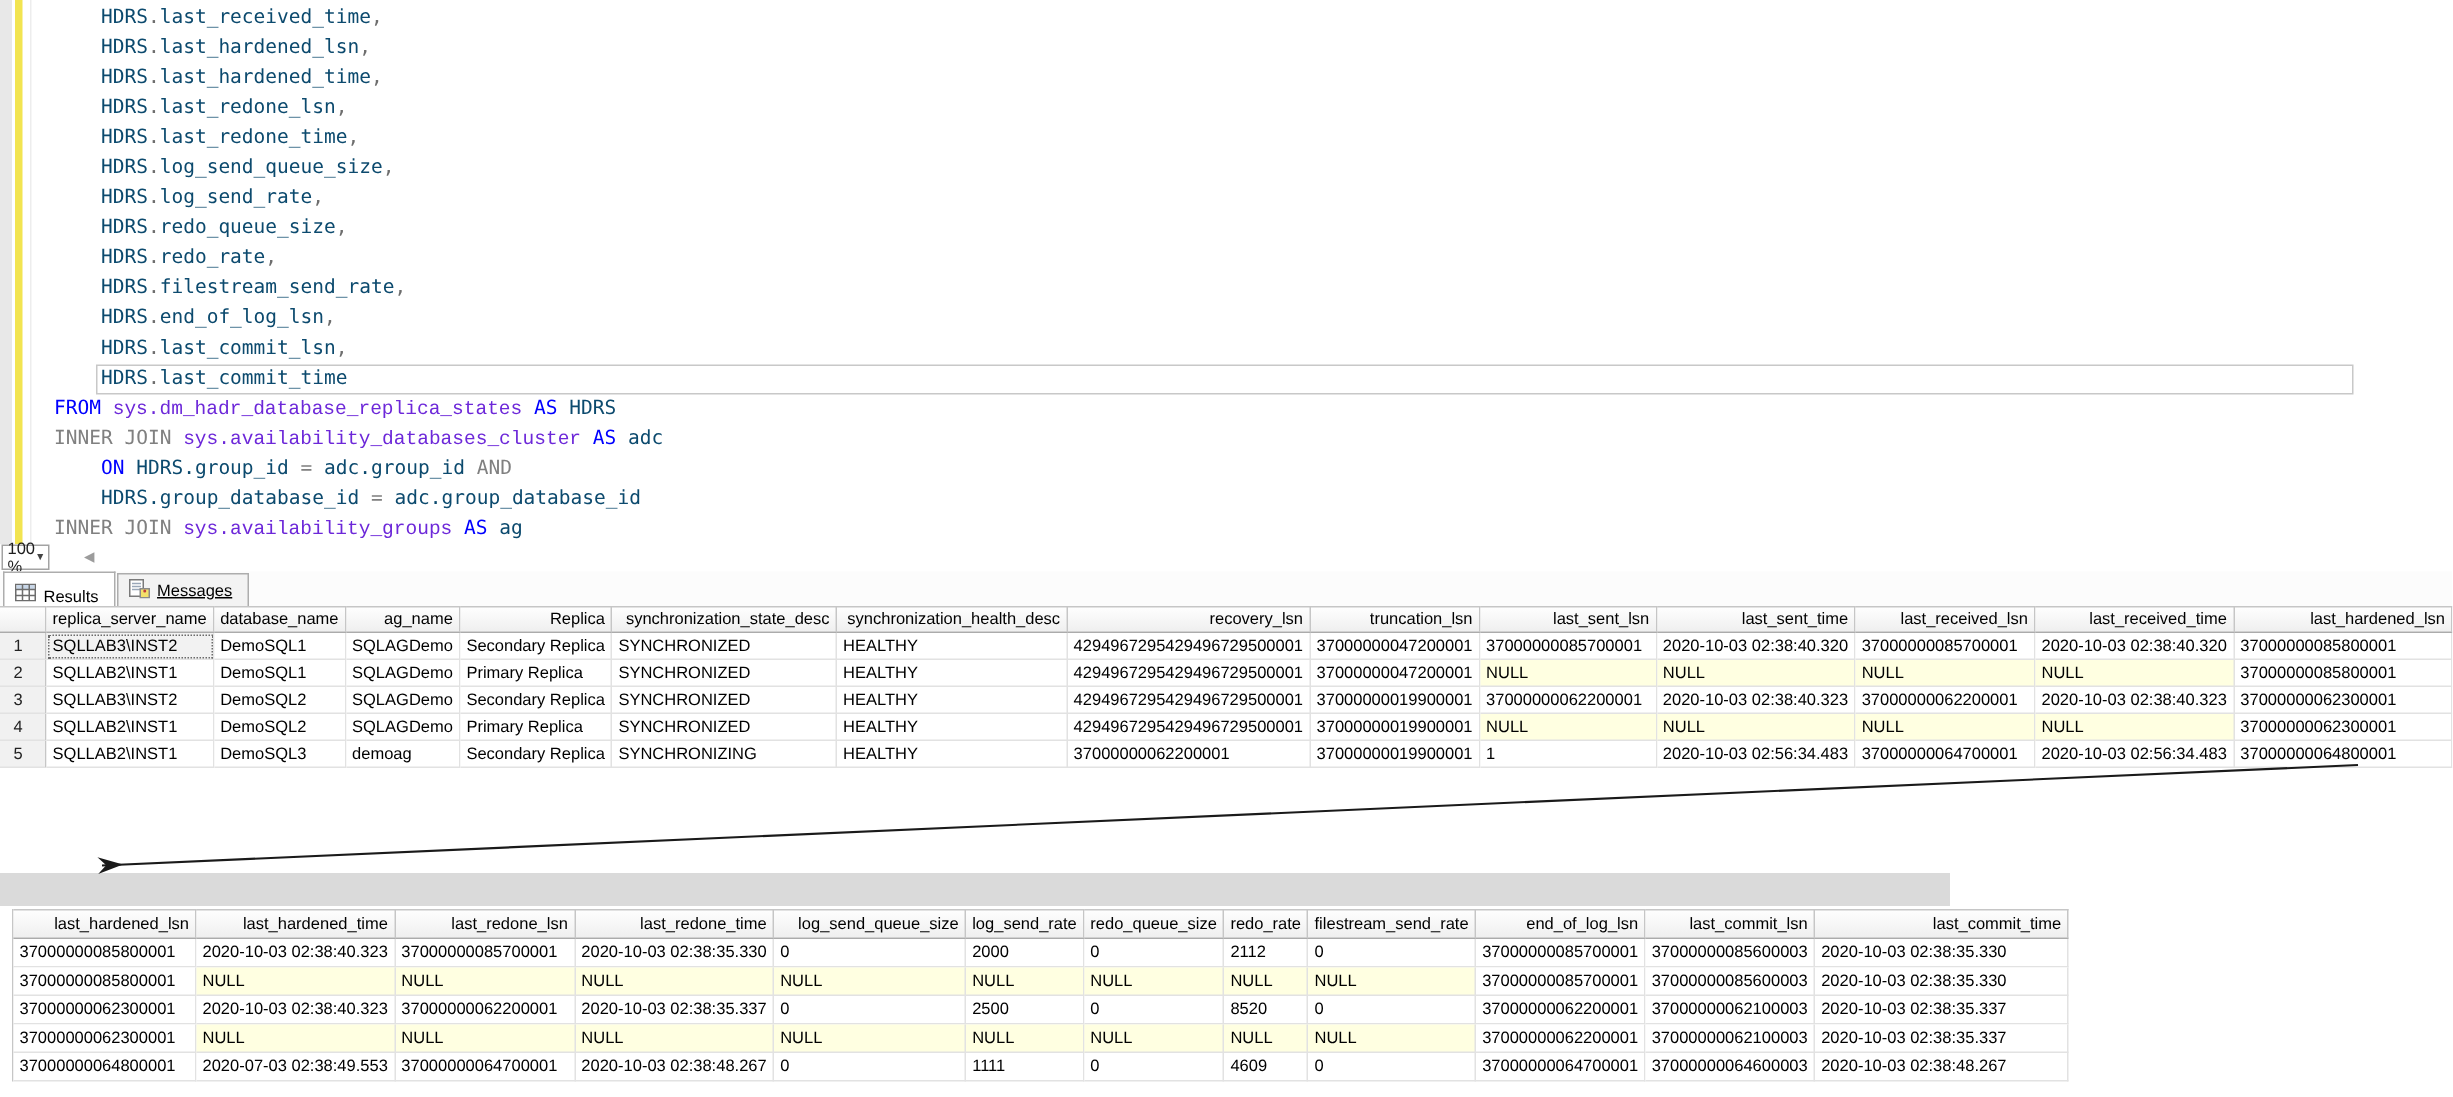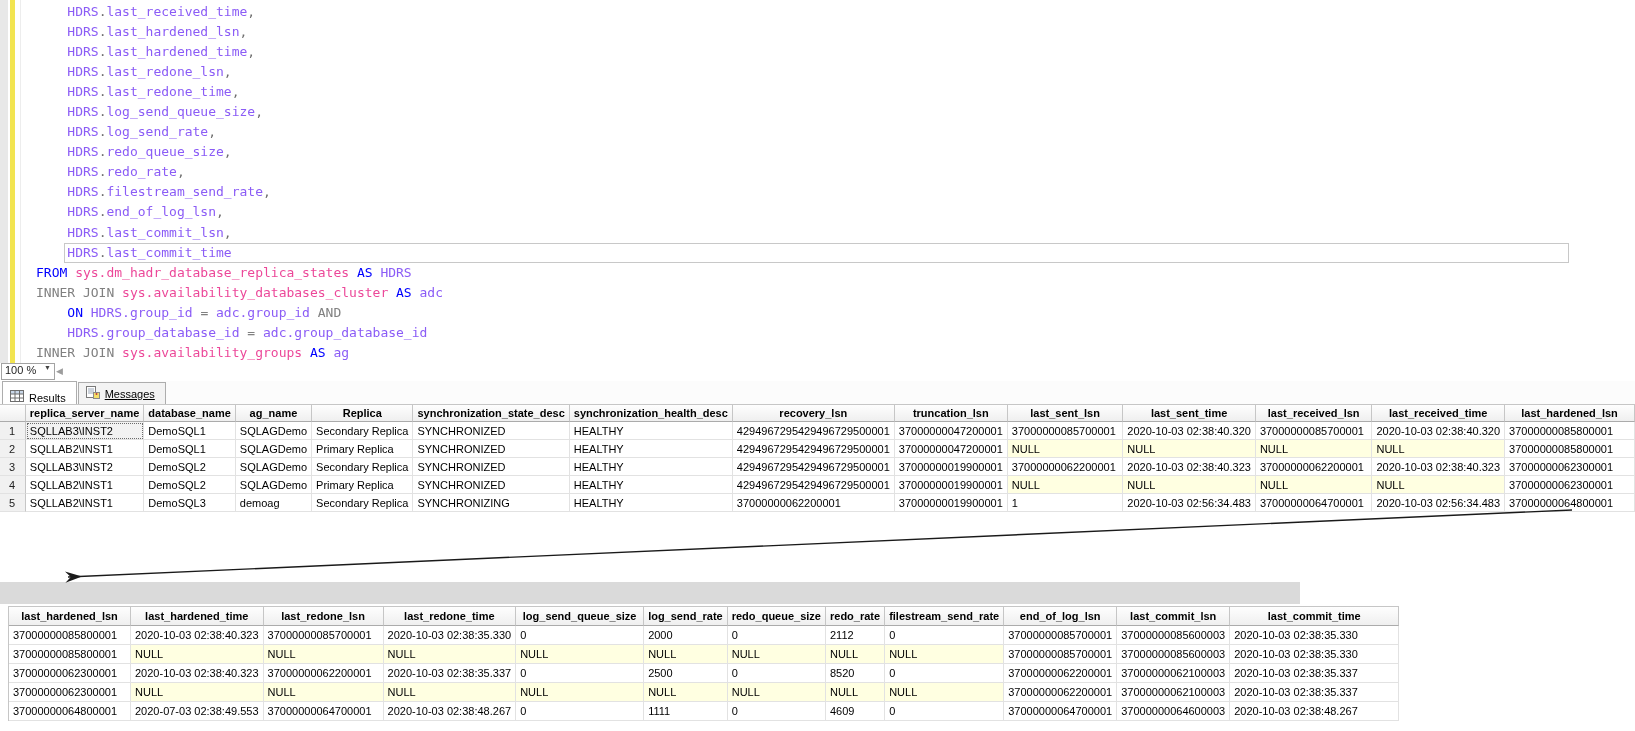--- a/index.html
+++ b/index.html
@@ -12,38 +12,38 @@
   
   .editor { position:absolute; left:0; top:0; width:1635px; height:363px; background:#fff; display:flex; }
   .gutter { position:relative; width:21px; height:100%; background:#fff; border-right:1px solid #EDEDED; flex:0 0 21px; }
   .gutter .icon-margin { position:absolute; left:0; top:0; bottom:0; width:8px; background:#E8E8E8; }
   .gutter .change-bar { position:absolute; left:10px; top:0; bottom:0; width:5px; background:#F2E450; }
   .code { flex:1; padding:2px 0 0 15px; font-family:"DejaVu Sans Mono", monospace; font-size:13px; line-height:20.05px; white-space:pre; color:#000; }
   .code-line { position:relative; height:20.05px; }
   .code-line.boxed::before { content:""; position:absolute; left:28px; right:66px; top:0; bottom:0; border:1px solid #C8C8C8; }
   .tk-kw { color:#0000FF; }
   .tk-gray { color:#808080;text-align:right; }
-  .tk-sys { color:#ec4899; }
-  .tk-id { color:#8b5cf6; }
+  .tk-sys { color:#6d28d9;font-family:Liberation Mono, monospace; }
+  .tk-id { color:#0c4a6e; }
   .tk-pun { color:#6E6E6E; }
   
   .statusbar { position:absolute; left:0; top:363px; width:1635px; height:18px; background:#fff; }
-  .zoom-combo { position:absolute; left:1px; top:0; width:54px; height:17px; border:1px solid #A3A3A3; background:#fff; font-size:11px; color:#1e1e1e; display:flex; align-items:flex-start; cursor:default; }
+  .zoom-combo { position:absolute; left:1px; top:0; width:32px; height:17px; border:1px solid #A3A3A3; background:#fff; font-size:11px; color:#1e1e1e; display:flex; align-items:center; cursor:default; }
   .zoom-text { flex:1; padding-left:3px; }
   .combo-caret { font-size:7px; color:#444; padding-right:3px; }
   .hleft { position:absolute; left:56px; top:3px; font-size:9px; color:#9C9C9C; }
   
   .tabstrip { position:absolute; left:0; top:381px; width:1635px; height:23px; background:#FCFCFC; display:flex; align-items:flex-end; padding-left:2px; }
   .tab { height:22px; display:flex; align-items:center; gap:5px; padding:0 10px 0 7px; font-size:11px; color:#000; border:1px solid #ADADAD; border-bottom:none; background:#F3F3F3; cursor:default; }
   .tab.active { background:#fff; height:23px; position:relative; z-index:2;align-items:flex-end; }
   .tab + .tab { margin-left:1px;text-decoration:underline; }
   
   table.rgrid { border-collapse:separate; border-spacing:0; table-layout:fixed; font-size:11px; }
   table.rgrid th {
-    font-weight:bold; text-align:center; padding:0 4px; overflow:hidden; white-space:nowrap;
+    font-weight:normal; text-align:right; padding:0 4px; overflow:hidden; white-space:nowrap;
     background:linear-gradient(#FEFEFE,#EFEFEF);
     border-top:1px solid #C6C6C6; border-right:1px solid #C6C6C6; border-bottom:1px solid #ABABAB;
     color:#000;
   }
   table.rgrid td {
     padding:0 4px; overflow:hidden; white-space:nowrap;
     border-right:1px solid #E2E2E2; border-bottom:1px solid #E2E2E2;
     background:#fff; color:#000; cursor:default;
   }
   table.rgrid td.null { background:#FFFFE1;margin-top:48px; }

